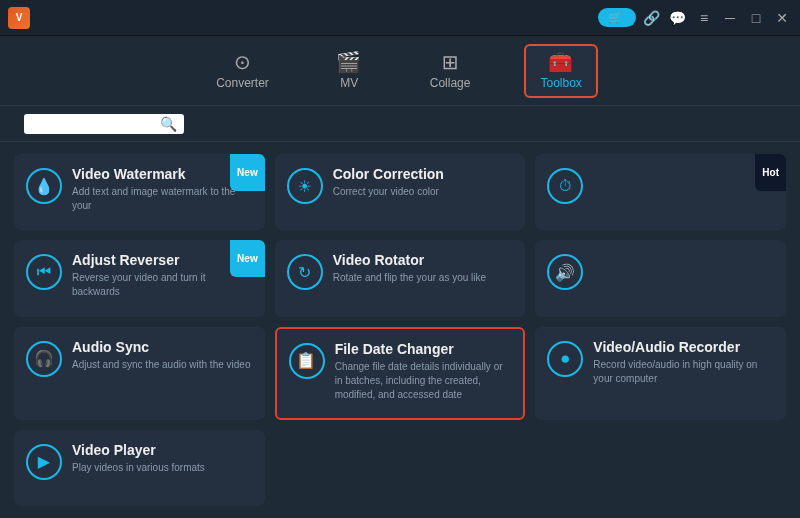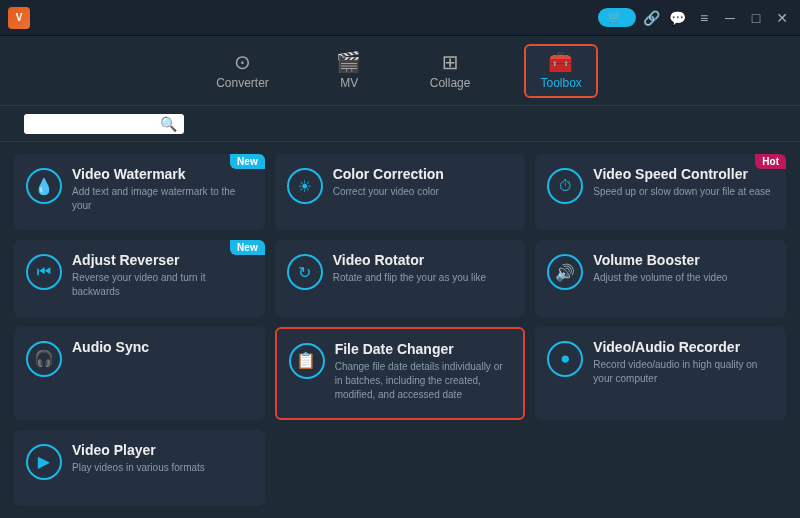--- a/index.html
+++ b/index.html
@@ -160,26 +160,26 @@
     }
     .tool-card.highlighted {
       border: 2px solid #e04030;
     }
     .tool-card .badge {
       position: absolute;
       top: 0;
       right: 0;
       font-size: 10px;
       font-weight: bold;
-      padding: 2px 7px;
+      padding: 13px 7px;
       border-radius: 0 6px 0 6px;
       text-align: center;
     }
     .badge.new { background: #1ab8e8; color: #fff; }
-    .badge.hot { background: #be185d; color: #fff; }
+    .badge.hot { background: #0f172a; color: #fff; }
 
     .card-icon {
       width: 36px;
       height: 36px;
       border: 2px solid #1ab8e8;
       border-radius: 50%;
       display: flex;
       align-items: center;
       justify-content: center;
       color: #1ab8e8;
@@ -260,54 +260,47 @@
 
     <div class="card-icon">☀</div>
     <div class="card-content">
       <div class="card-title">Color Correction</div>
       <div class="card-desc">Correct your video color</div>
     </div>
   </div>
     <div class="tool-card">
     <span class="badge hot">Hot</span>
     <div class="card-icon">⏱</div>
-    <div class="card-content">
-      <div class="card-title">Video Speed Controller</div>
-      <div class="card-desc">Speed up or slow down your file at ease</div>
-    </div>
   </div>
     <div class="tool-card">
     <span class="badge new">New</span>
     <div class="card-icon">⏮</div>
     <div class="card-content">
       <div class="card-title">Adjust Reverser</div>
       <div class="card-desc">Reverse your video and turn it backwards</div>
     </div>
   </div>
     <div class="tool-card">
 
     <div class="card-icon">↻</div>
     <div class="card-content">
       <div class="card-title">Video Rotator</div>
       <div class="card-desc">Rotate and flip the your as you like</div>
     </div>
   </div>
     <div class="tool-card">
 
     <div class="card-icon">🔊</div>
-    <div class="card-content">
-      <div class="card-title">Volume Booster</div>
-      <div class="card-desc">Adjust the volume of the video</div>
-    </div>
   </div>
     <div class="tool-card">
 
     <div class="card-icon">🎧</div>
     <div class="card-content">
       <div class="card-title">Audio Sync</div>
+      <div class="card-desc">Adjust and sync the audio with the video</div>
     </div>
   </div>
     <div class="tool-card highlighted">
 
     <div class="card-icon">📋</div>
     <div class="card-content">
       <div class="card-title">File Date Changer</div>
       <div class="card-desc">Change file date details individually or in batches, including the created, modified, and accessed date</div>
     </div>
   </div>

